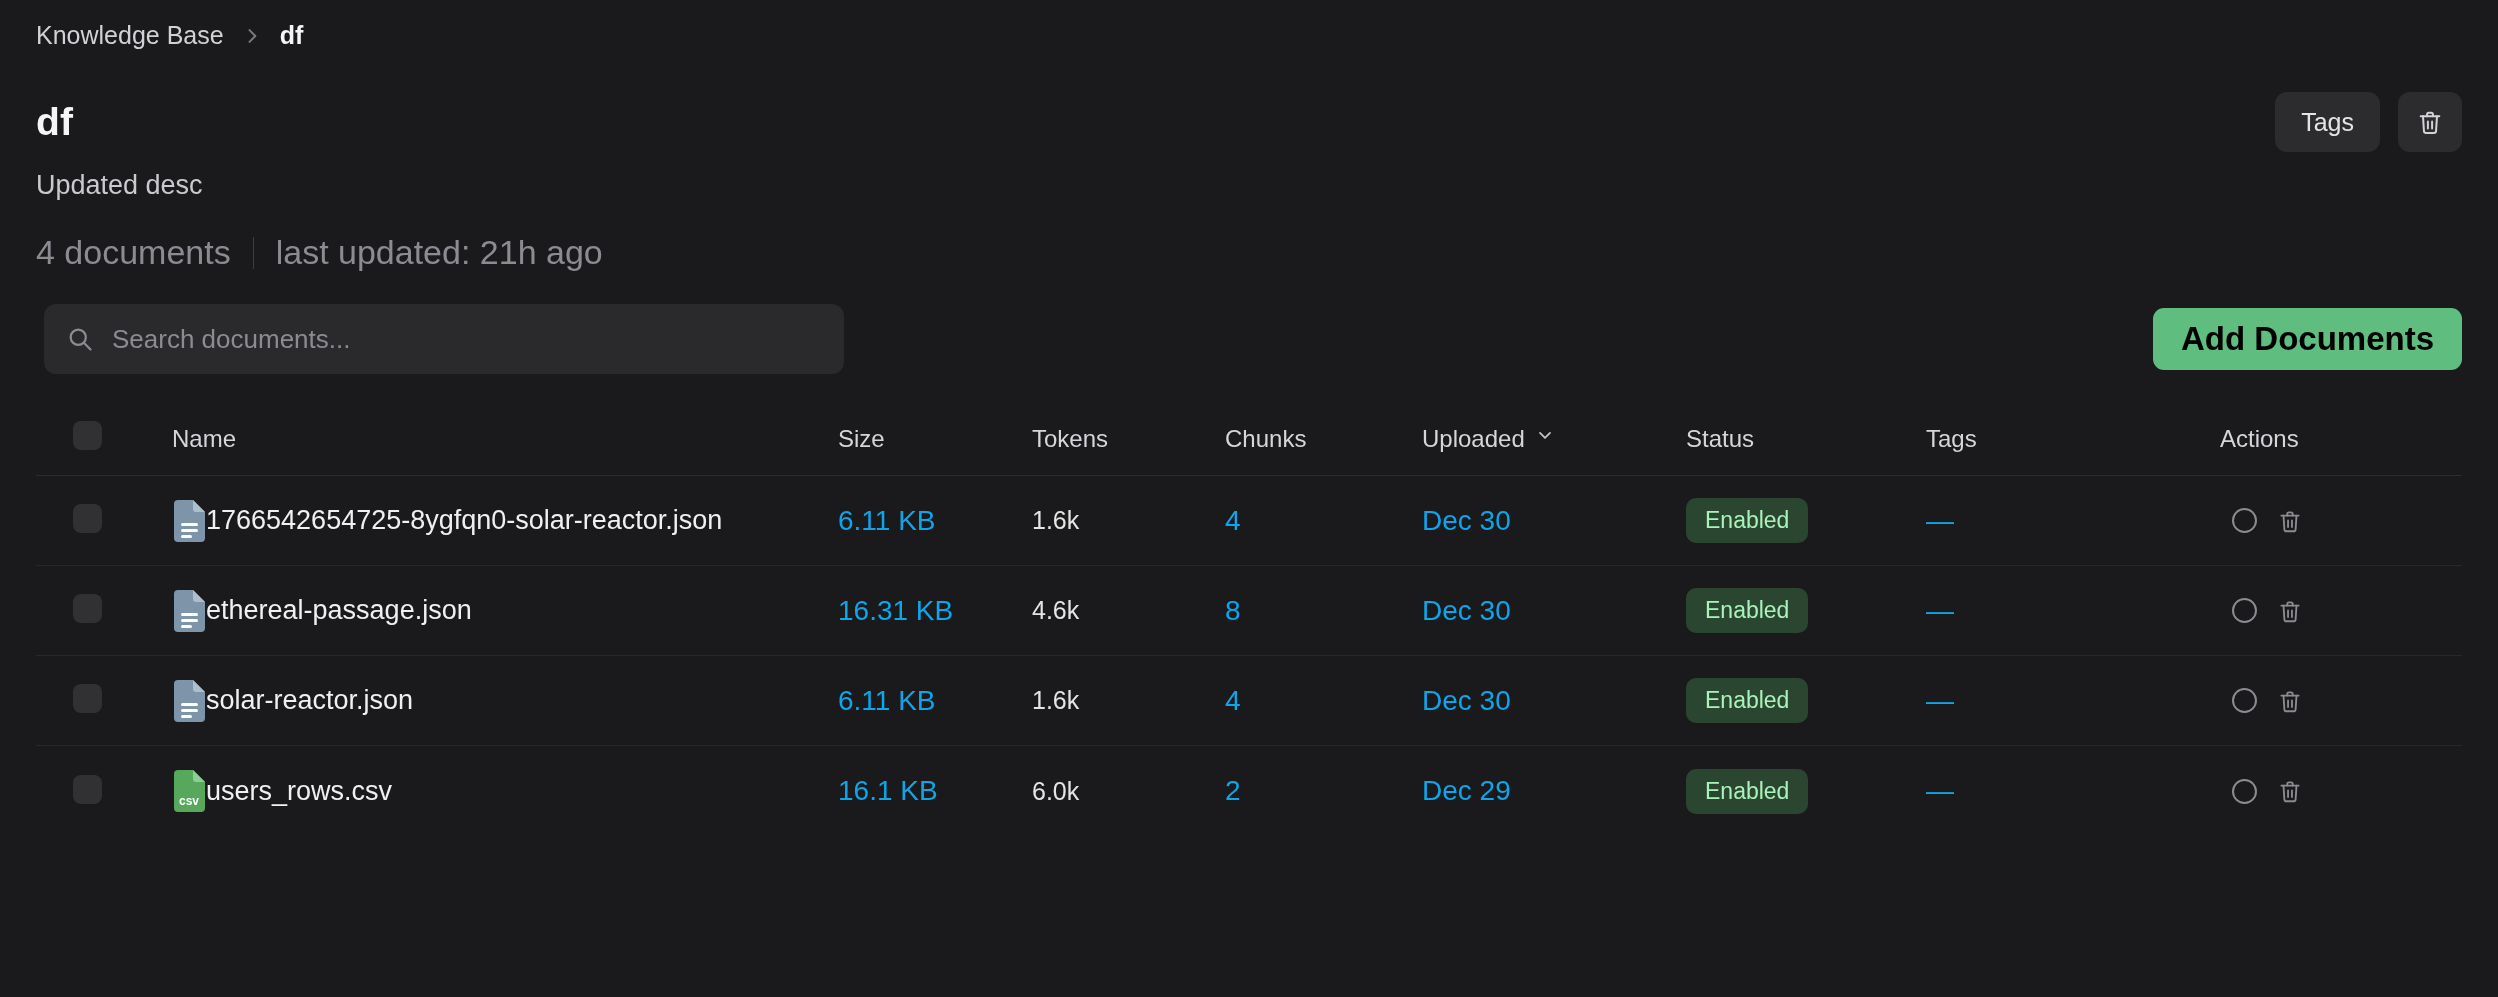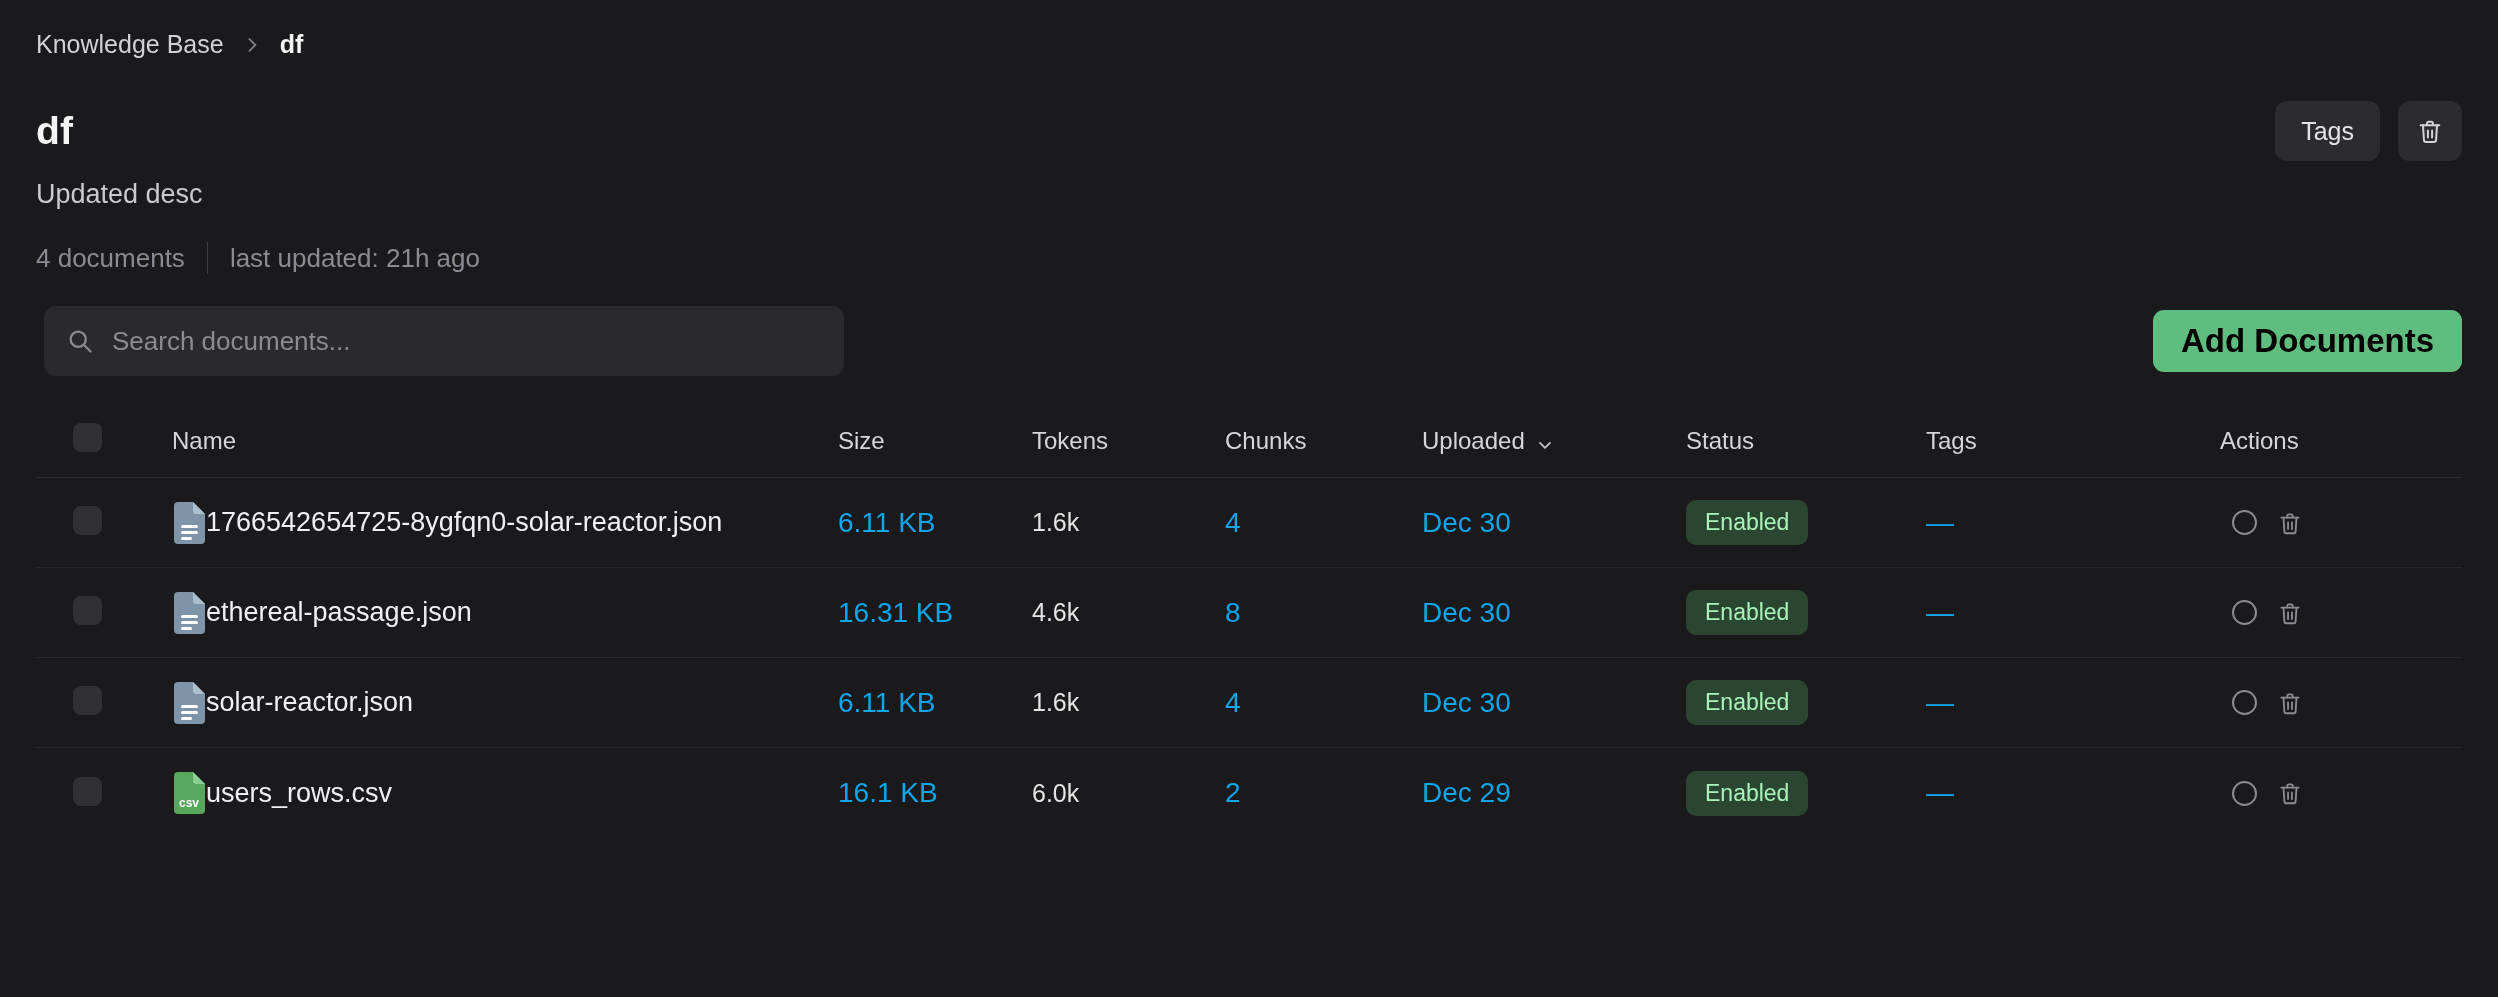--- a/index.html
+++ b/index.html
@@ -3,21 +3,21 @@
 <meta charset="utf-8">
 <style>
   * { box-sizing: border-box; margin: 0; padding: 0; }
   html, body {
     width: 2498px; height: 997px;
     background: #1a1a1c;
     color: #f2f2f3;
     font-family: "Liberation Sans", sans-serif;
     overflow: hidden;
   }
-  .page { padding: 30px 36px 0 36px; width: 2498px; height: 997px; }
+  .page { padding: 21px 36px 0 36px; width: 2498px; height: 997px; }
 
   
   .breadcrumb { display: flex; align-items: center; gap: 18px; font-size: 25px; }
   .crumb-root { color: #d2d2d6; cursor: pointer; }
   .crumb-sep { color: #7a7a80; display: flex; align-items: center; }
   .crumb-sep svg { width: 20px; height: 20px; stroke: #7a7a80; }
   .crumb-current { color: #f5f5f6; font-weight: 600; }
 
   
   .title-row { display: flex; align-items: center; justify-content: space-between; margin-top: 42px; }
@@ -27,21 +27,21 @@
     background: #2c2c2f; border: none; border-radius: 12px; color: #e4e4e7;
     font-size: 25px; font-family: inherit; height: 60px; padding: 0 26px;
     display: flex; align-items: center; justify-content: center; cursor: pointer;
   }
   .btn-icon { width: 64px; padding: 0; }
   .btn-icon svg { width: 28px; height: 30px; stroke: #d4d4d8; }
 
   .page-desc { margin-top: 18px; font-size: 27px; color: #c9c9ce; }
 
   
-  .meta-row { display: flex; align-items: center; margin-top: 32px; font-size: 26px; color: #8b8b92; }
+  .meta-row { display: flex; align-items: center; margin-top: 32px; font-size: 34px; color: #8b8b92; }
   .meta-sep { width: 1px; height: 32px; background: #3d3d42; margin: 0 22px; }
 
   
   .toolbar { display: flex; align-items: center; justify-content: space-between; margin-top: 32px; margin-left: 8px; }
   .search-wrap {
     position: relative; width: 800px; height: 70px;
     background: #2a2a2d; border-radius: 12px;
     display: flex; align-items: center;
   }
   .search-wrap svg { position: absolute; left: 22px; width: 28px; height: 28px; stroke: #8b8b92; }
@@ -57,21 +57,21 @@
   }
 
   
   .table { margin-top: 28px; }
   .thead, .trow {
     display: grid;
     grid-template-columns: 136px 666px 194px 193px 197px 264px 240px 294px 1fr;
     align-items: center;
   }
   .thead { height: 74px; border-bottom: 1px solid #2d2d30; font-size: 24px; font-weight: 500; color: #d6d6da; }
-  .th { display: flex; align-items: flex-end; gap: 10px; cursor: pointer; }
+  .th { display: flex; align-items: flex-start; gap: 10px; cursor: pointer; }
   .th svg { width: 20px; height: 20px; stroke: #c0c0c6; }
   .trow { height: 90px; border-bottom: 1px solid #28282b; }
   .trow:last-child { border-bottom: none; }
 
   .checkbox {
     display: inline-block; width: 29px; height: 29px; border-radius: 8px;
     background: #313134; margin-left: 37px; cursor: pointer;
   }
 
   .cell-name { display: flex; align-items: center; }

